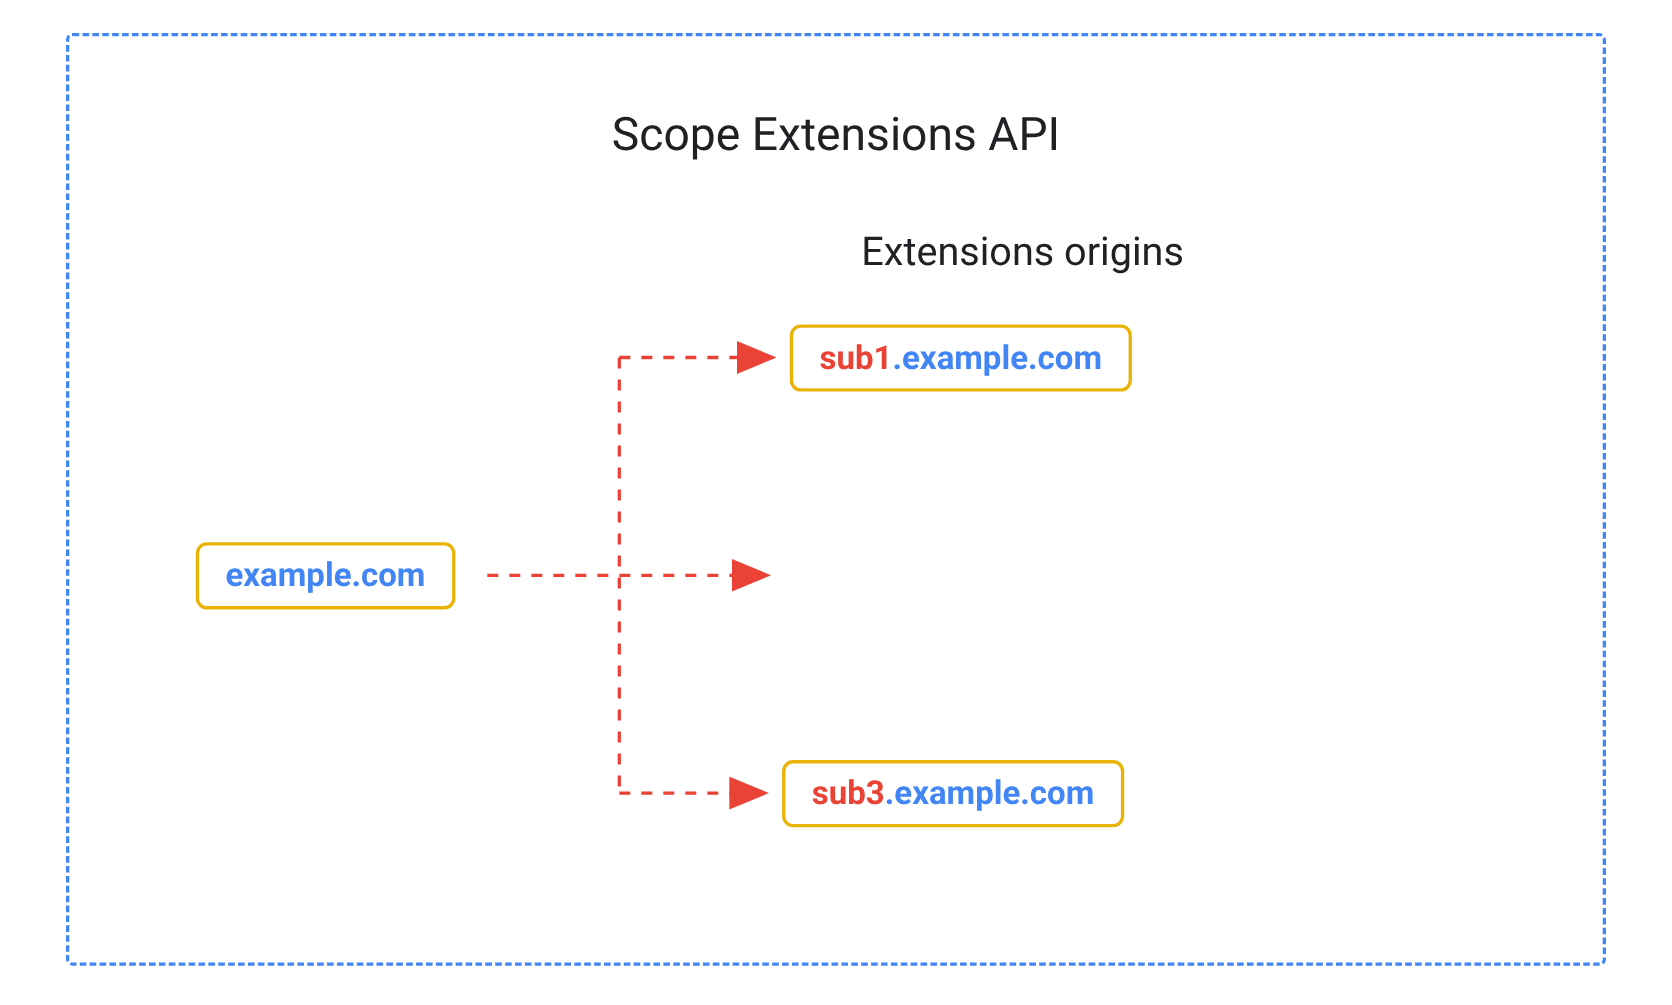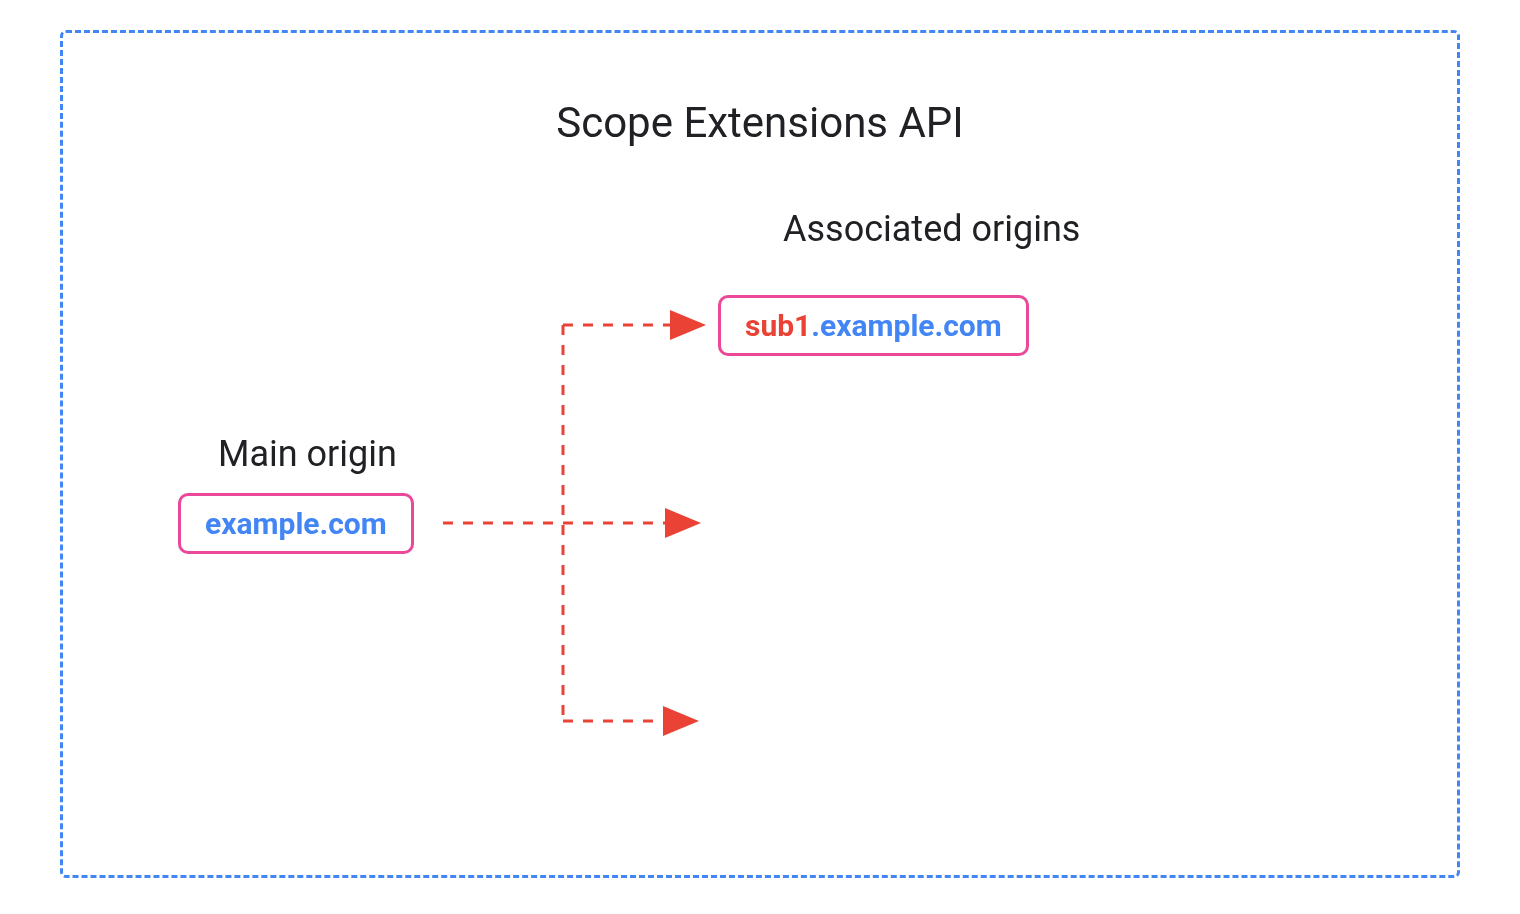--- a/index.html
+++ b/index.html
@@ -43,21 +43,21 @@
   .associated-origins-label {
     position: absolute;
     left: 720px;
     top: 175px;
     font-size: 36px;
     font-weight: 400;
     color: #202124;
   }
   .origin-box {
     position: absolute;
-    border: 3px solid #ec4899;
+    border: 3px solid #eab308;
     border-radius: 10px;
     padding: 10px 24px;
     font-size: 30px;
     font-weight: 700;
     background: #ffffff;
     white-space: nowrap;
   }
   .main-origin-box {
     left: 115px;
     top: 460px;
@@ -91,33 +91,35 @@
     height: 848px;
     pointer-events: none;
   }
 </style>
 </head>
 <body>
 
 <div class="container">
   <div class="title">Scope Extensions API</div>
 
-  <div class="main-origin-label">Main origin</div>
 
-  <div class="associated-origins-label">Associated origins</div>
+  <div class="associated-origins-label">Extensions origins</div>
 
   <div class="origin-box main-origin-box">
     <span class="domain-text">example.com</span>
   </div>
 
   <div class="origin-box assoc-box-1">
     <span class="subdomain-text">sub1</span><span class="dot-text">.</span><span class="domain-text">example.com</span>
   </div>
 
 
+  <div class="origin-box assoc-box-3">
+    <span class="subdomain-text">sub3</span><span class="dot-text">.</span><span class="domain-text">example.com</span>
+  </div>
 
   <svg class="arrows">
     <defs>
       <marker id="arrowhead" markerWidth="12" markerHeight="10" refX="11" refY="5" orient="auto">
         <polygon points="0 0, 12 5, 0 10" fill="#ea4335"></polygon>
       </marker>
     </defs>
 
     <path d="M 380 490 L 500 490" stroke="#ea4335" stroke-width="3" stroke-dasharray="10,10" fill="none"></path>
 

